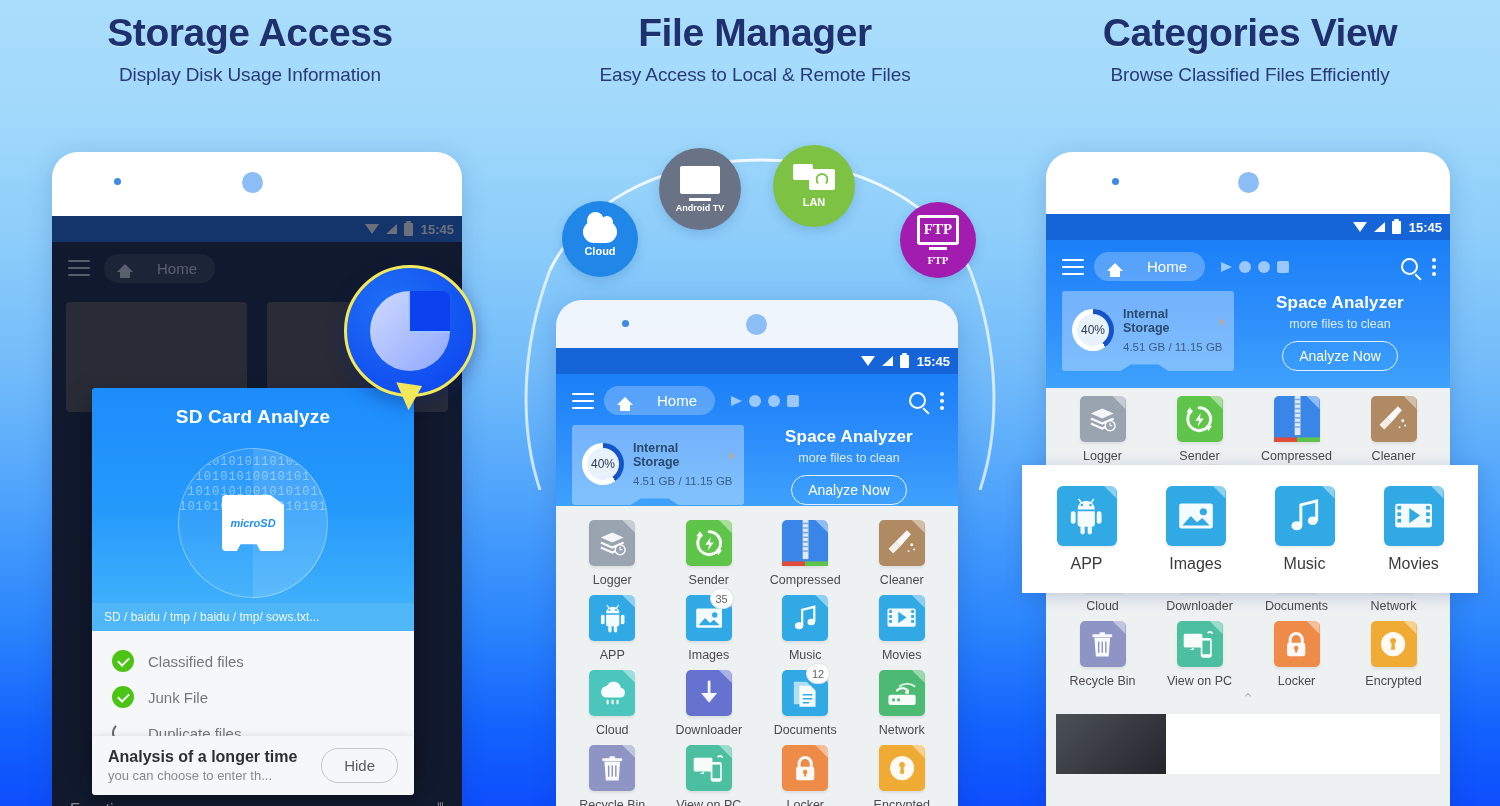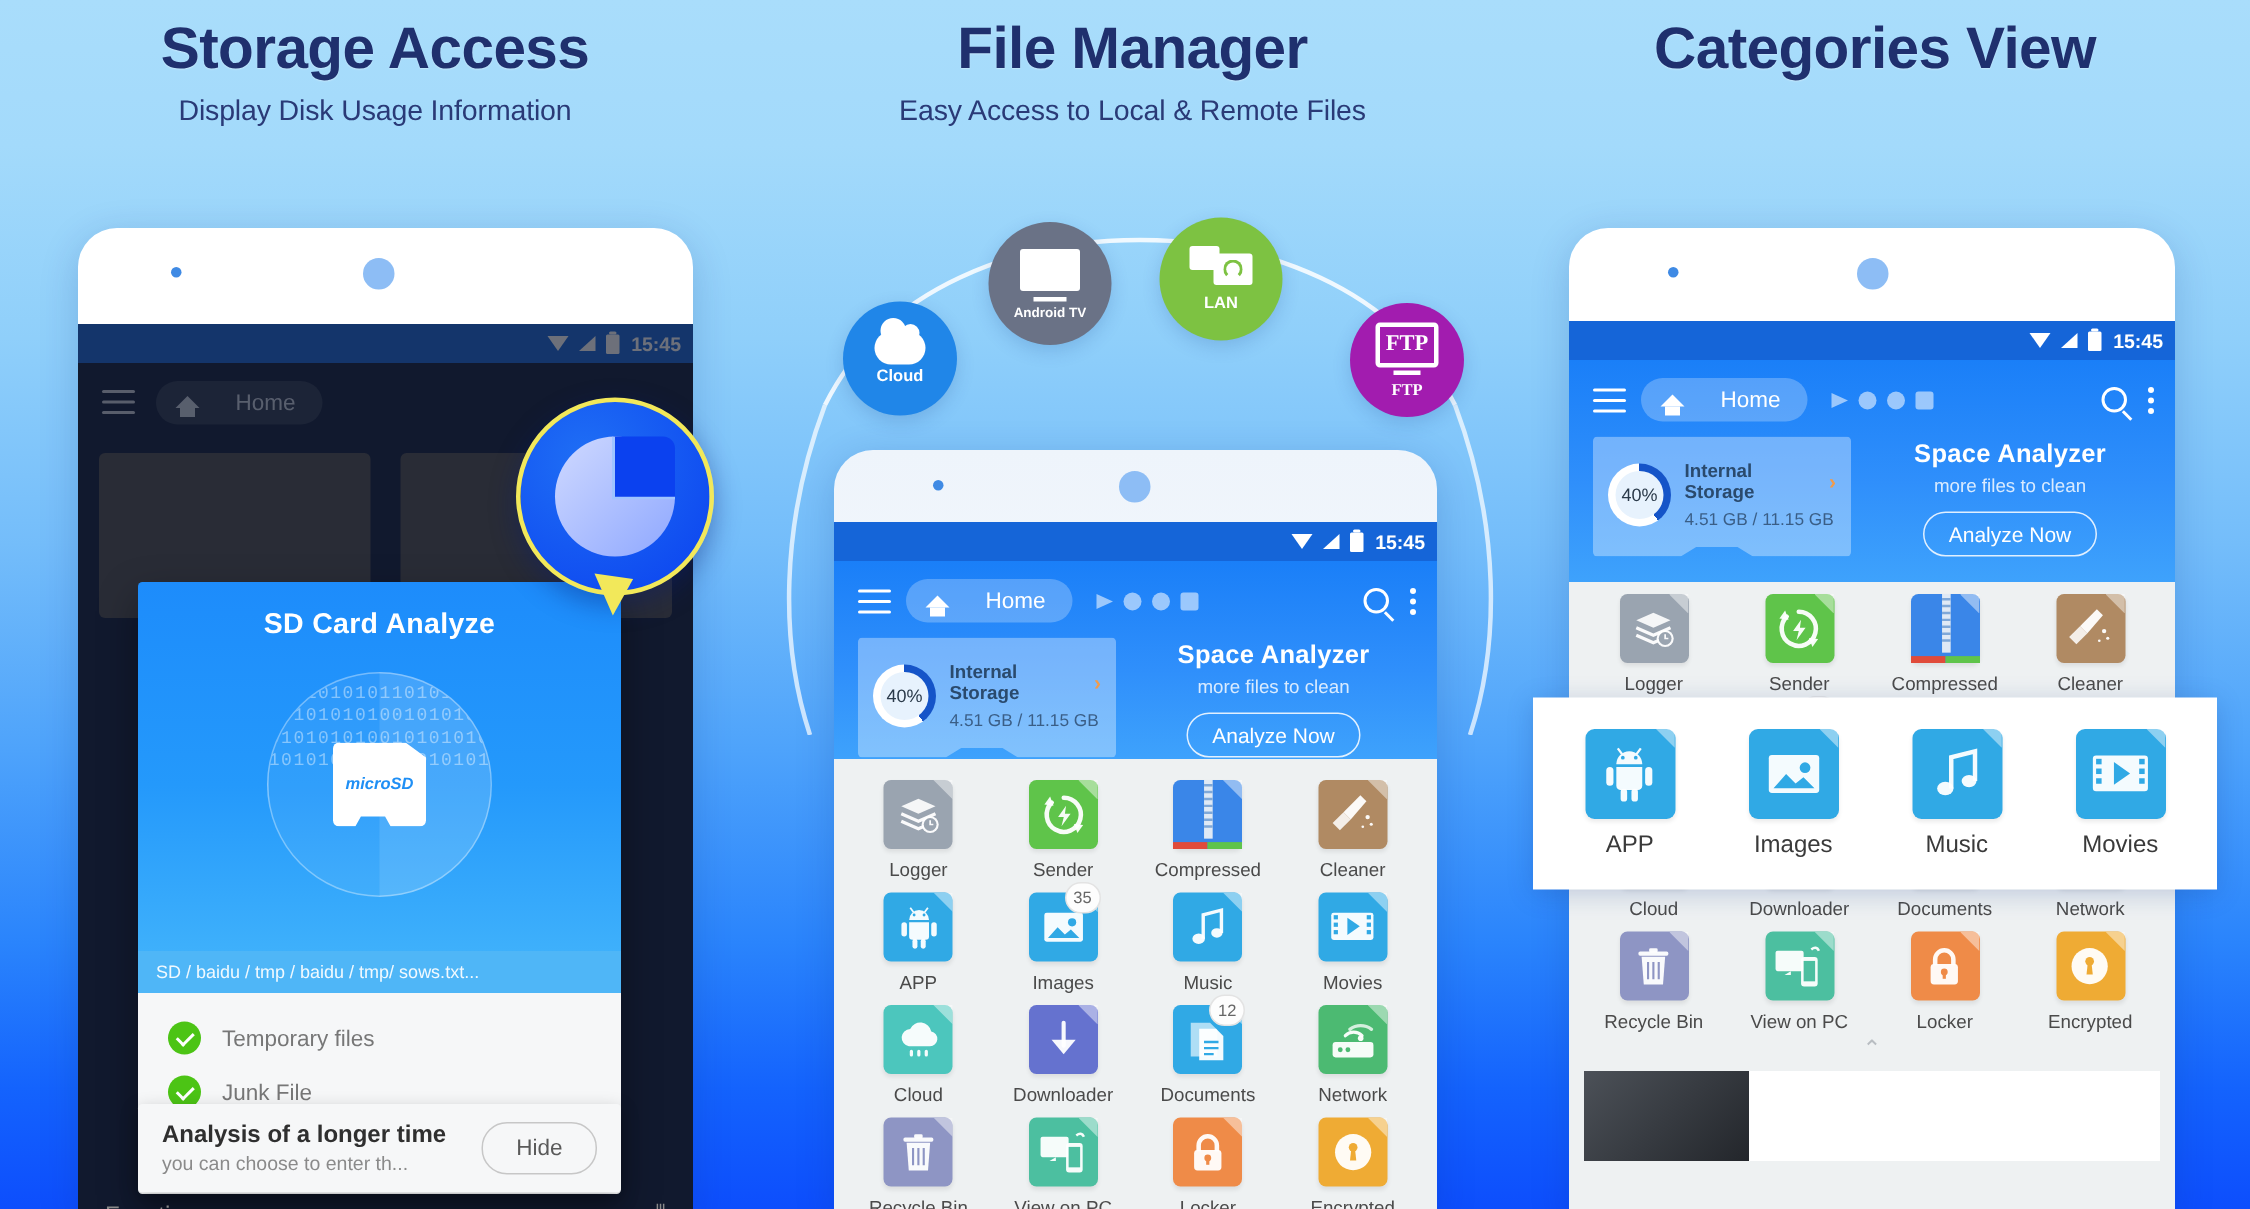--- a/index.html
+++ b/index.html
@@ -84,21 +84,21 @@
   .p1-card { flex:1; height:110px; background:#4c4c4c; border-radius:4px; }
 
   
   .sd-dialog {
     position:absolute; left: 40px; top: 172px; width: 322px;
     border-radius: 3px; overflow:hidden;
     box-shadow: 0 10px 26px rgba(0,0,0,0.35);
   }
   .sd-top {
     background: linear-gradient(180deg,#1d8cfb 0%, #2499fb 55%, #3eb0fb 100%);
-    height: 246px; position:relative;
+    height: 215px; position:relative;
   }
   .sd-title { text-align:center; color:#fff; font-size:19px; font-weight:bold;
      padding-top:18px; letter-spacing:0.2px; }
   .sd-circle {
     position:absolute; left:50%; top:60px; transform:translateX(-50%);
     width:150px; height:150px; border-radius:50%;
     border:1px solid rgba(255,255,255,0.35);
     background: linear-gradient(90deg, rgba(255,255,255,0.06) 0 50%, rgba(255,255,255,0.16) 50% 100%);
     overflow:hidden; display:flex; align-items:center; justify-content:center;
   }
@@ -291,20 +291,21 @@
   <div class="hdr" id="hdr1">
     <h1>Storage Access</h1>
     <div class="sub">Display Disk Usage Information</div>
   </div>
   <div class="hdr" id="hdr2">
     <h1>File Manager</h1>
     <div class="sub">Easy Access to Local &amp; Remote Files</div>
   </div>
   <div class="hdr" id="hdr3">
     <h1>Categories View</h1>
+    <div class="sub">Browse Classified Files Efficiently</div>
   </div>
 </div>
 
 <div class="phone" id="phone1">
   <div class="cam small" style="left:62px; top:26px;"></div>
   <div class="cam big" style="left:190px; top:20px;"></div>
 
   <div class="screen">
     <div class="statusbar">
       <span class="sb-ico wifi"></span>
@@ -339,21 +340,21 @@
           <div class="binary">010101010110101010101010101001010101010101010010101010101010010101010101</div>
           <div class="sdcard">
             <span>microSD</span>
           </div>
         </div>
       </div>
       <div class="sd-path">SD / baidu / tmp / baidu / tmp/ sows.txt...</div>
       <div class="sd-list">
         <div class="sd-row">
           <span class="chk"></span>
-          <span>Temporary files</span>
+          <span>Classified files</span>
         </div>
         <div class="sd-row">
           <span class="chk"></span>
           <span>Junk File</span>
         </div>
         <div class="sd-row">
           <span class="spin"></span>
           <span>Duplicate files</span>
         </div>
       </div>

